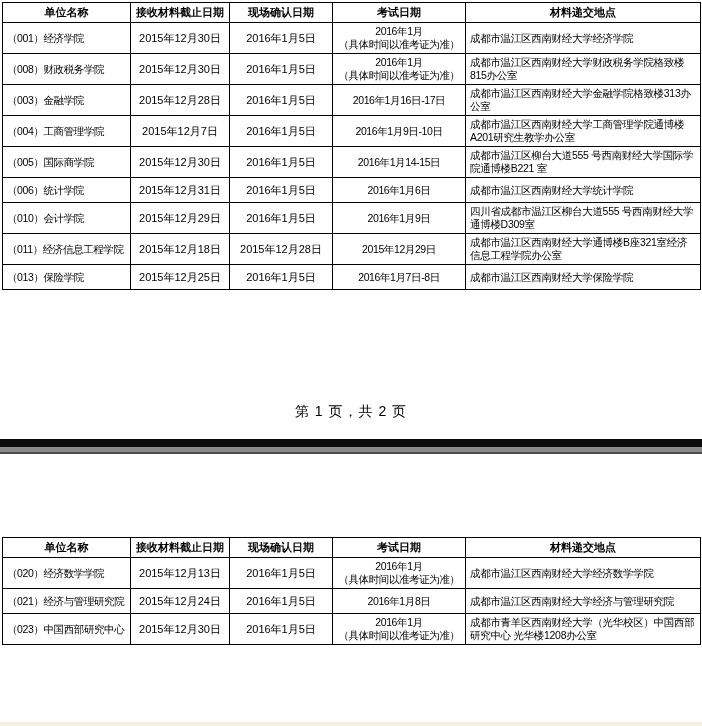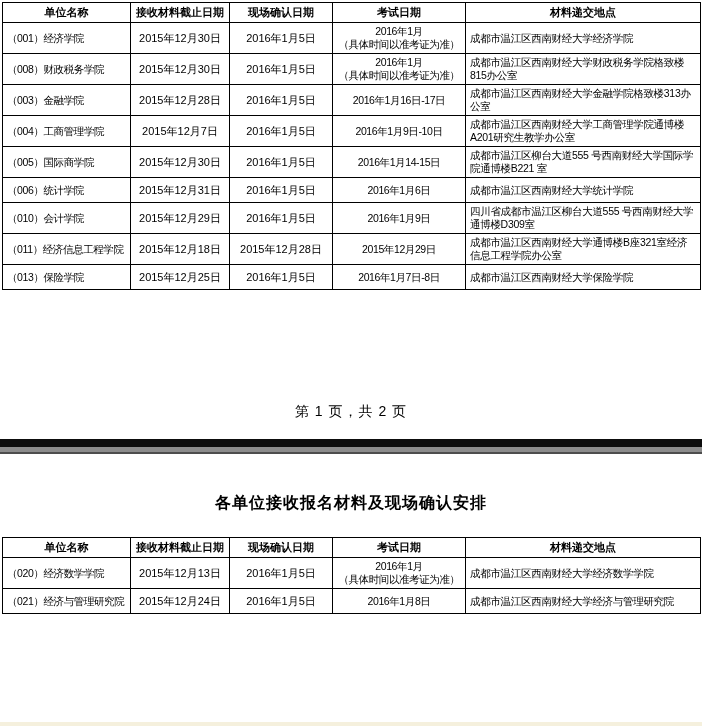--- a/index.html
+++ b/index.html
@@ -222,21 +222,20 @@
   </table>
 
   <div class="page-footer">第 1 页，共 2 页</div>
 
   <div class="page-break">
     <div class="pb-black"></div>
     <div class="pb-gray"></div>
     <div class="pb-edge"></div>
   </div>
 
-  <div class="page2-title">各单位接收报名材料及现场确认安排</div>
 
   <table class="sched" id="table2">
     <colgroup>
       <col class="c-unit">
         <col class="c-deadline">
         <col class="c-confirm">
         <col class="c-exam">
         <col class="c-loc">
     </colgroup>
     <thead>
@@ -277,17 +276,35 @@
           <td class="cell-center">
             <div class="line">2016年1月5日</div>
           </td>
           <td class="cell-exam">
             <div class="line">2016年1月8日</div>
           </td>
           <td class="cell-location">
             <div class="line">成都市温江区西南财经大学经济与管理研究院</div>
           </td>
         </tr>
+        <tr>
+          <td class="cell-unit">
+            <div class="line">（023）中国西部研究中心</div>
+          </td>
+          <td class="cell-center">
+            <div class="line">2015年12月30日</div>
+          </td>
+          <td class="cell-center">
+            <div class="line">2016年1月5日</div>
+          </td>
+          <td class="cell-exam">
+            <div class="line">2016年1月</div>
+            <div class="line">（具体时间以准考证为准）</div>
+          </td>
+          <td class="cell-location">
+            <div class="line">成都市青羊区西南财经大学（光华校区）中国西部研究中心 光华楼1208办公室</div>
+          </td>
+        </tr>
       </tbody>
   </table>
 
   <div class="bottom-strip"></div>
 </div>
 
 </body></html>

